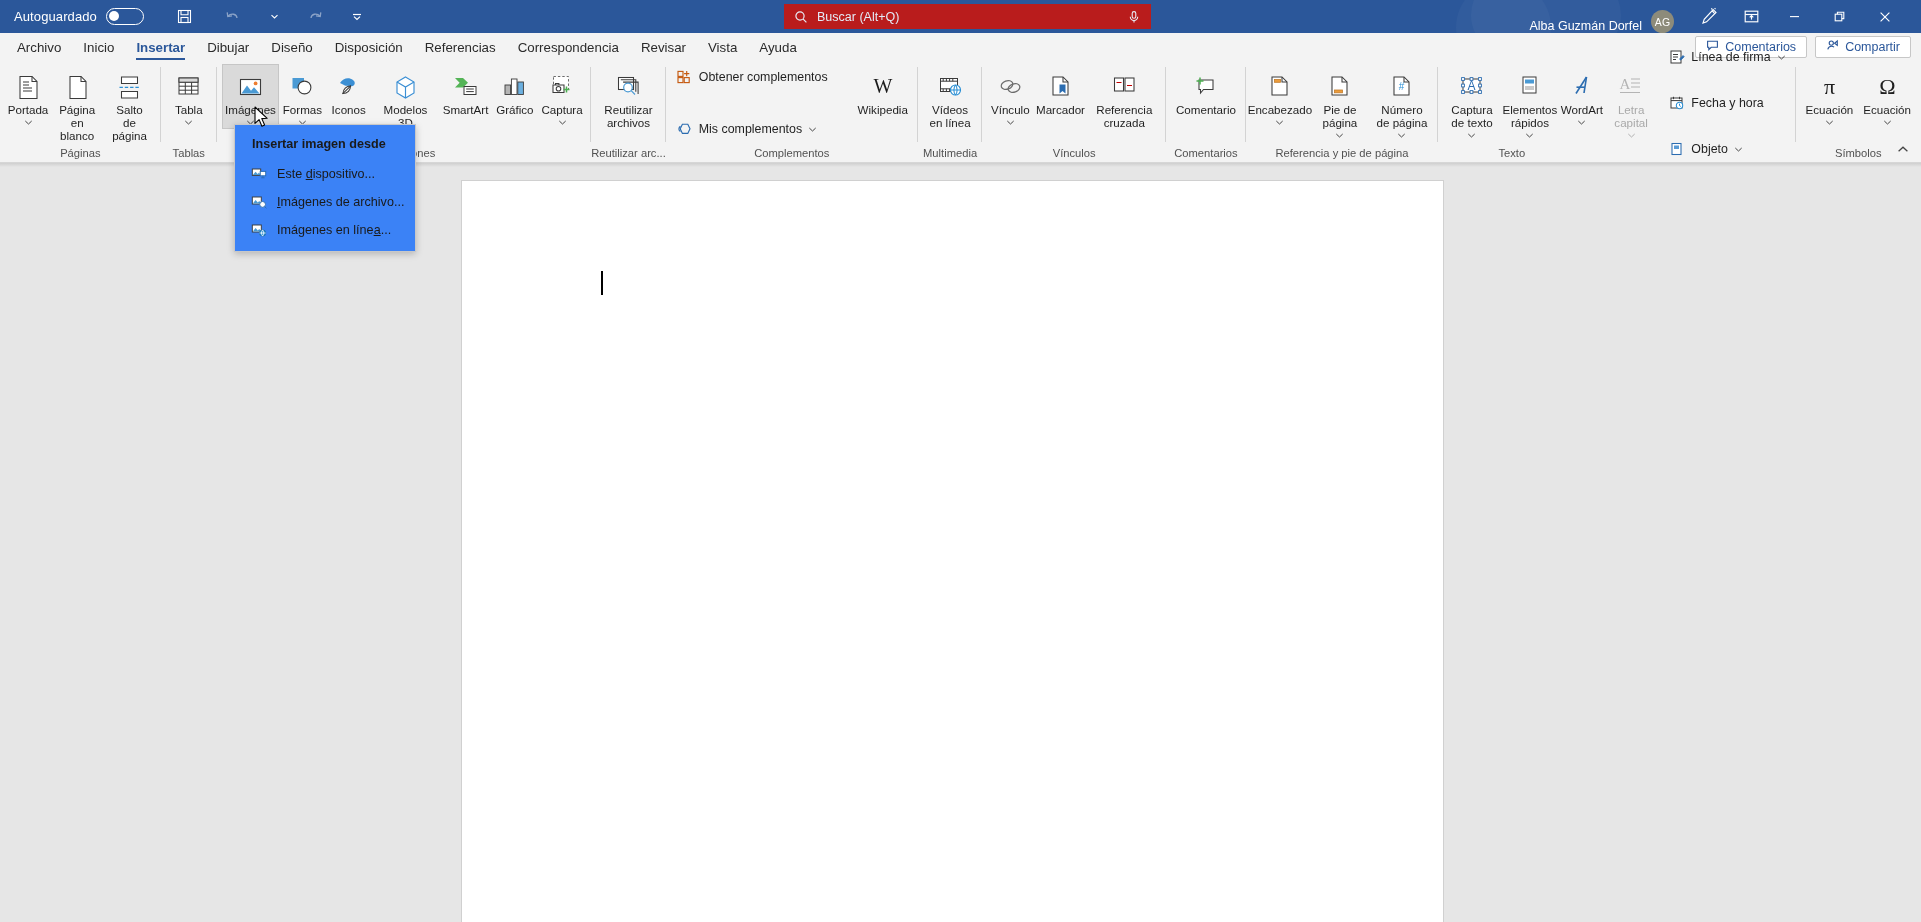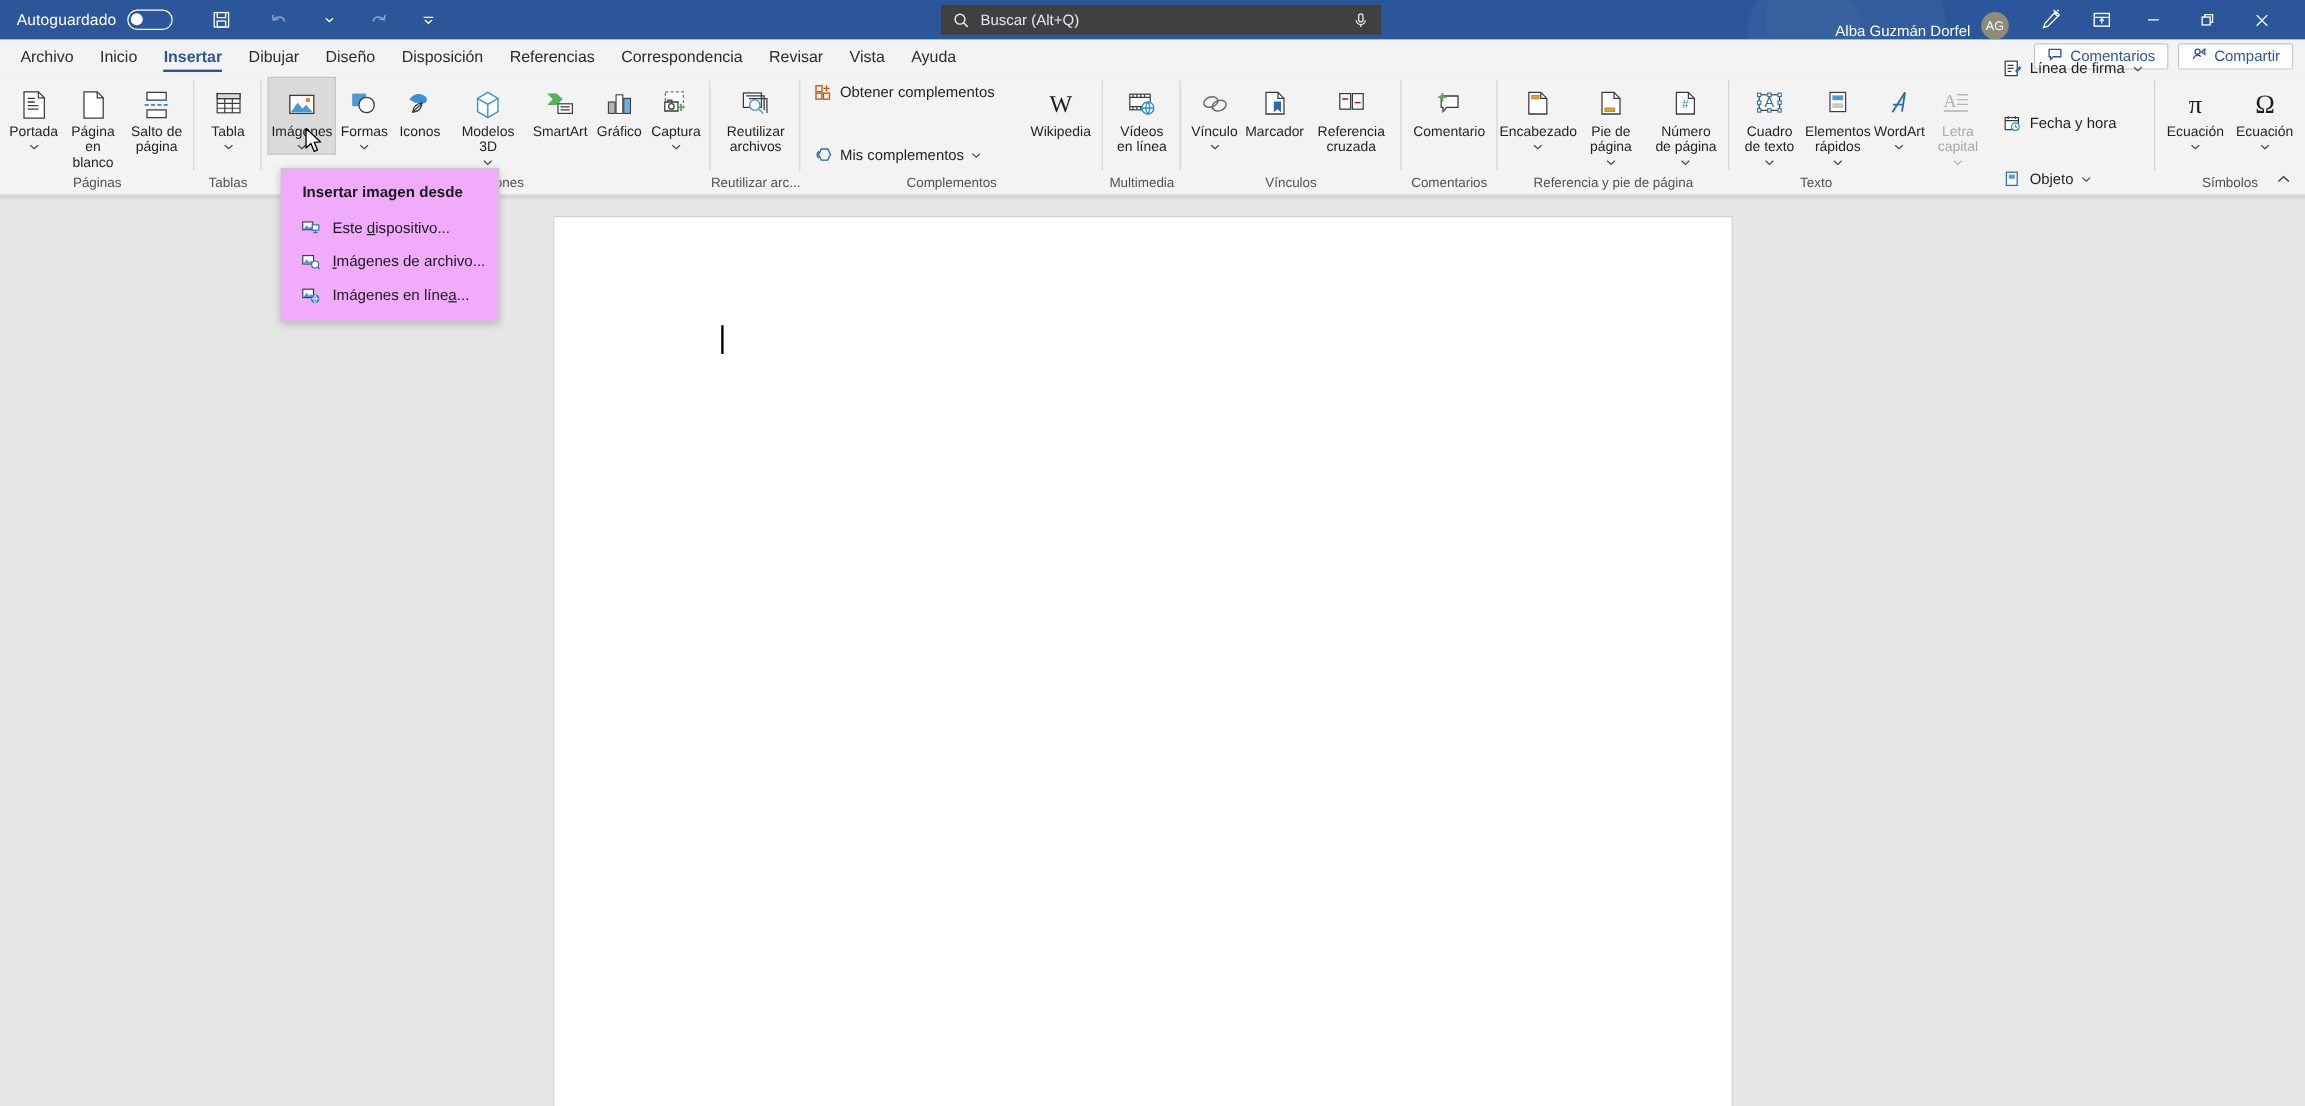--- a/index.html
+++ b/index.html
@@ -44,21 +44,21 @@
   .qat-btn svg { display:block; }
   .qat-btn.dim { opacity: .45; }
   .qat-dd { width: 17px; display:flex; align-items:center; justify-content:center;}
 
   .doc-title {
     position:absolute; left:0; right:0; text-align:center;
     font-size: 13px; color:#fff; letter-spacing: .1px; pointer-events:none;
   }
   .search-wrap {
     position:absolute; left: 784px; top: 4px; width: 367px; height: 25px;
-    background: #404040; display:flex; align-items:center; gap: 9px; padding: 0 10px;
+    background: #b91c1c; display:flex; align-items:center; gap: 9px; padding: 0 10px;
   }
   .search-wrap .mag { display:flex; align-items:center; color:#e8eef7;}
   .search-input {
     flex:1; background: transparent; border: 0; outline: none;
     color: #e9eff8; font-size: 12.5px; font-family: "Liberation Sans", sans-serif;
   }
   .search-input::placeholder { color: #e3eaf6; opacity: 1;}
   .mic { display:flex; align-items:center; color:#e8eef7; }
 
   .tb-right { margin-left:auto; display:flex; align-items:flex-end; gap:0; padding-right: 14px; z-index:2;}
@@ -131,22 +131,22 @@
   .smallcol { display:flex; flex-direction:column; justify-content:center; height: 76px; padding-top:2px;gap:29px;}
 
   
   .collapse {
     position:absolute; right: 8px; bottom: 4px; width: 20px; height: 18px;
     display:flex; align-items:center; justify-content:center; color:#444;
   }
 
   
   .menu {
-    position:absolute; left: 234px; top: 140px; width: 182px;
-    background:#f0abfc; border: 1px solid #c8c8c8;
+    position:absolute; left: 234px; top: 124px; width: 182px;
+    background:#3b82f6; border: 1px solid #c8c8c8;
     box-shadow: 0 2px 7px rgba(0,0,0,.22); z-index: 50; padding: 5px 0 7px 0;
   }
   .menu-title {
     font-size: 12.6px; font-weight: bold; color:#1a1a1a; padding: 7px 14px 9px 17px;
   }
   .menu-item {
     display:flex; align-items:center; gap: 10px; padding: 6px 10px 6px 16px;
     font-size: 12.6px; color:#1a1a1a; white-space:nowrap;
   }
   .menu-item .mi { width:16px; height:16px; display:flex; align-items:center; justify-content:center;}
@@ -666,21 +666,21 @@
                   <rect x="13.1" y="4.6" width="2.8" height="2.8"></rect>
                 <rect x="21.6" y="4.6" width="2.8" height="2.8"></rect>
                   <rect x="4.6" y="11.1" width="2.8" height="2.8"></rect>
                 <rect x="21.6" y="11.1" width="2.8" height="2.8"></rect>
                   <rect x="4.6" y="17.6" width="2.8" height="2.8"></rect>
                 <rect x="13.1" y="17.6" width="2.8" height="2.8"></rect>
                   <rect x="21.6" y="17.6" width="2.8" height="2.8"></rect>
               </g>
             </svg>
           </span>
-          <span class="lb w2">Cuadro de texto</span>
+          <span class="lb w2">Captura de texto</span>
           <span class="cv">
             <svg width="9" height="7" viewBox="0 0 9 7" fill="none" stroke="#444" stroke-width="1">
                 <path d="M1.3 2 4.5 5 7.7 2"></path>
               </svg>
           </span>
         </div>
         <div class="bigbtn">
           <span class="ic">
             <svg width="29" height="29" viewBox="0 0 29 29" fill="none" stroke="#3b3b3b" stroke-width="1">
               <rect x="8" y="4" width="13" height="16" fill="#fff"></rect>

